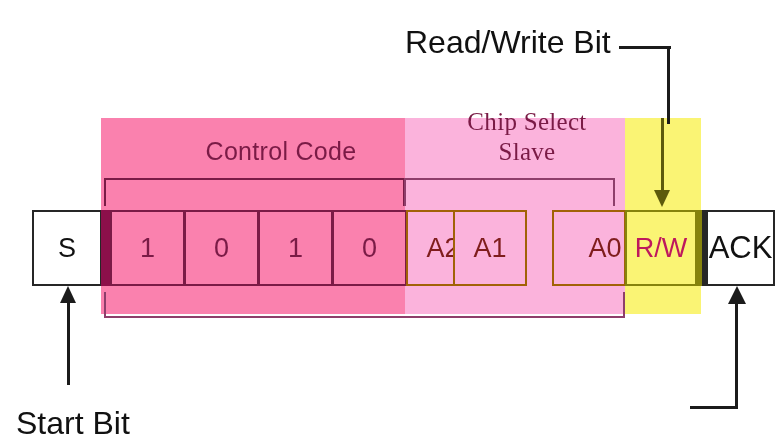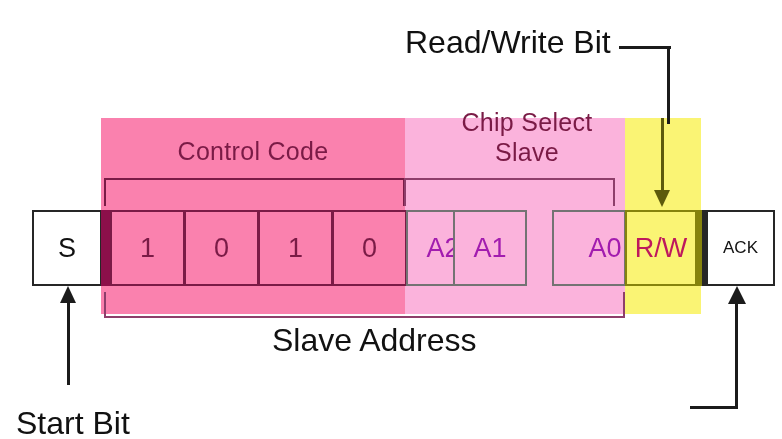--- a/index.html
+++ b/index.html
@@ -49,25 +49,27 @@
     text-align: center;
     color: #7A1B46;
     font-size: 25px;
     line-height: 30px;
     letter-spacing: .3px;
   }
   #caption-control {
     left: 101px;
     top: 136px;
     width: 304px;
+    padding-left: 28px;
   }
   #caption-chipselect {
     left: 405px;
     top: 107px;
     width: 244px;
+    font-family: Liberation Serif, serif;
   }
 
   
   .bracket-down {
     position: absolute;
     box-sizing: border-box;
     border: 2.5px solid #7A1B46;
     border-top-width: 2.5px;
     border-bottom: none;
     height: 28px;
@@ -116,40 +118,40 @@
     border: 2.5px solid #262626;
     color: #111111;
   }
   .cell-pink-dark {
     background: #FA81AE;
     border: 2px solid #7A1B46;
     color: #7A1B46;
   }
   .cell-pink-light {
     background: #FBB3DC;
-    border: 2px solid #737373;
-    color: #a21caf;
+    border: 2px solid #a16207;
+    color: #7f1d1d;
   }
   .cell-yellow {
     background: #FAF474;
     border: 2.5px solid #86830C;
     color: #be185d;
   }
 
   #cell-start   { left: 0px;   width: 70px; }
   #startbar     { left: 69px;  width: 11px; background: #8C0F4A; top: 0; height: 76px; position: absolute; }
   #cell-b7      { left: 78px;  width: 75px; }
   #cell-b6      { left: 152px; width: 75px; }
   #cell-b5      { left: 226px; width: 75px; }
   #cell-b4      { left: 300px; width: 75px; }
   #cell-a2      { left: 374px; width: 74px; }
   #cell-a1      { left: 421px; width: 74px; }
   #cell-a0      { left: 520px; width: 74px; padding-left: 32px; }
   #cell-rw      { left: 593px; width: 77px; border-right-width: 7px; }
-  #cell-ack     { left: 670px; width: 73px; border-left-width: 6px; font-size: 17px; }
+  #cell-ack     { left: 670px; width: 73px; border-left-width: 6px; font-size: 31px; }
 
   
   .annot {
     position: absolute;
     color: #111111;
     font-size: 32px;
     white-space: nowrap;
   }
   #label-rw       { left: 405px; top: 24px; }
   #label-slave    { left: 272px; top: 322px; }
@@ -228,21 +230,20 @@
     <div class="cell cell-yellow" id="cell-rw">R/W</div>
     <div class="cell cell-white" id="cell-ack">ACK</div>
   </div>
 
   <div class="annot" id="label-rw">Read/Write Bit</div>
   <div class="ln" id="rw-lead-h"></div>
   <div class="ln" id="rw-lead-v"></div>
   <div class="ln" id="rw-arrow-v"></div>
   <div id="rw-arrow-head"></div>
 
-  <div class="annot" id="label-slave">Slave Address</div>
 
   <div class="annot" id="label-start">Start Bit</div>
   <div class="ln" id="start-arrow-v"></div>
   <div id="start-arrow-head"></div>
 
   <div class="ln" id="ack-lead-h"></div>
   <div class="ln" id="ack-arrow-v"></div>
   <div id="ack-arrow-head"></div>
 
 </div>

